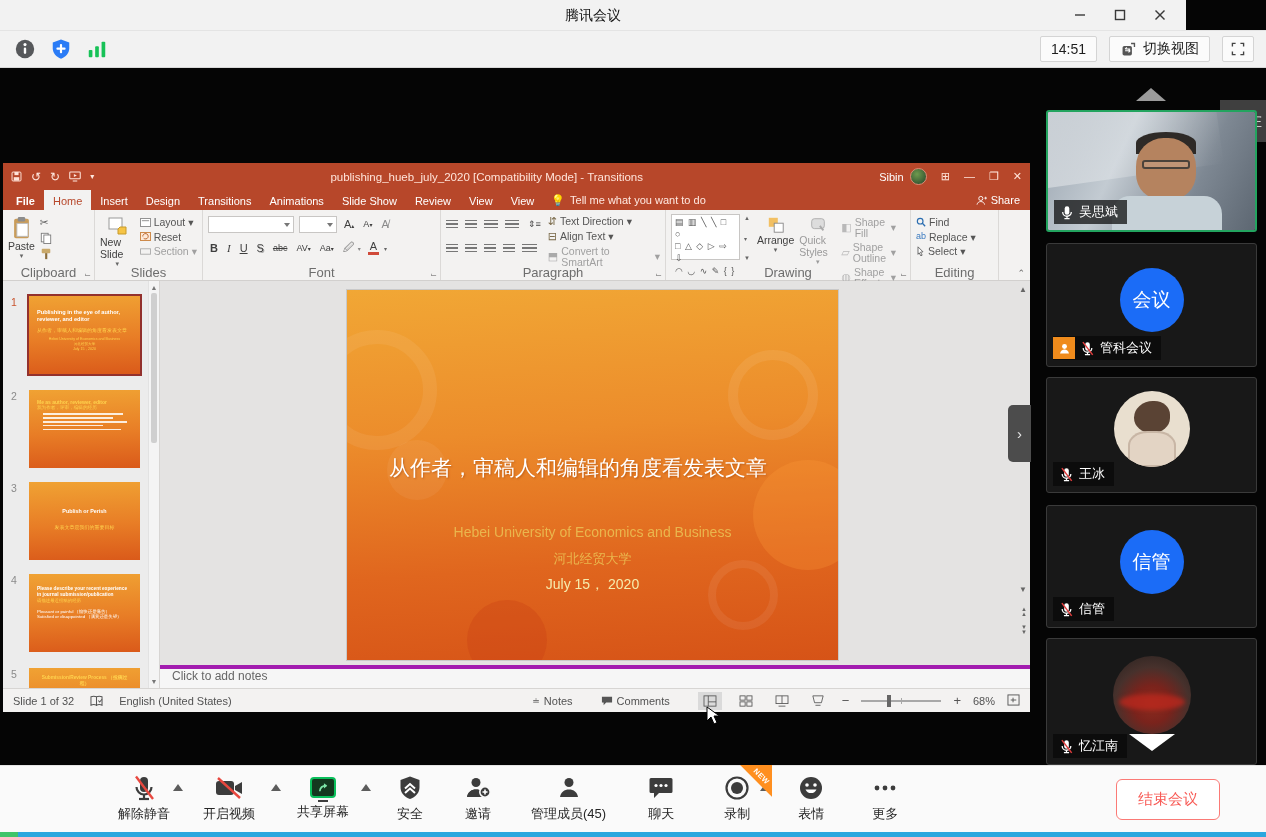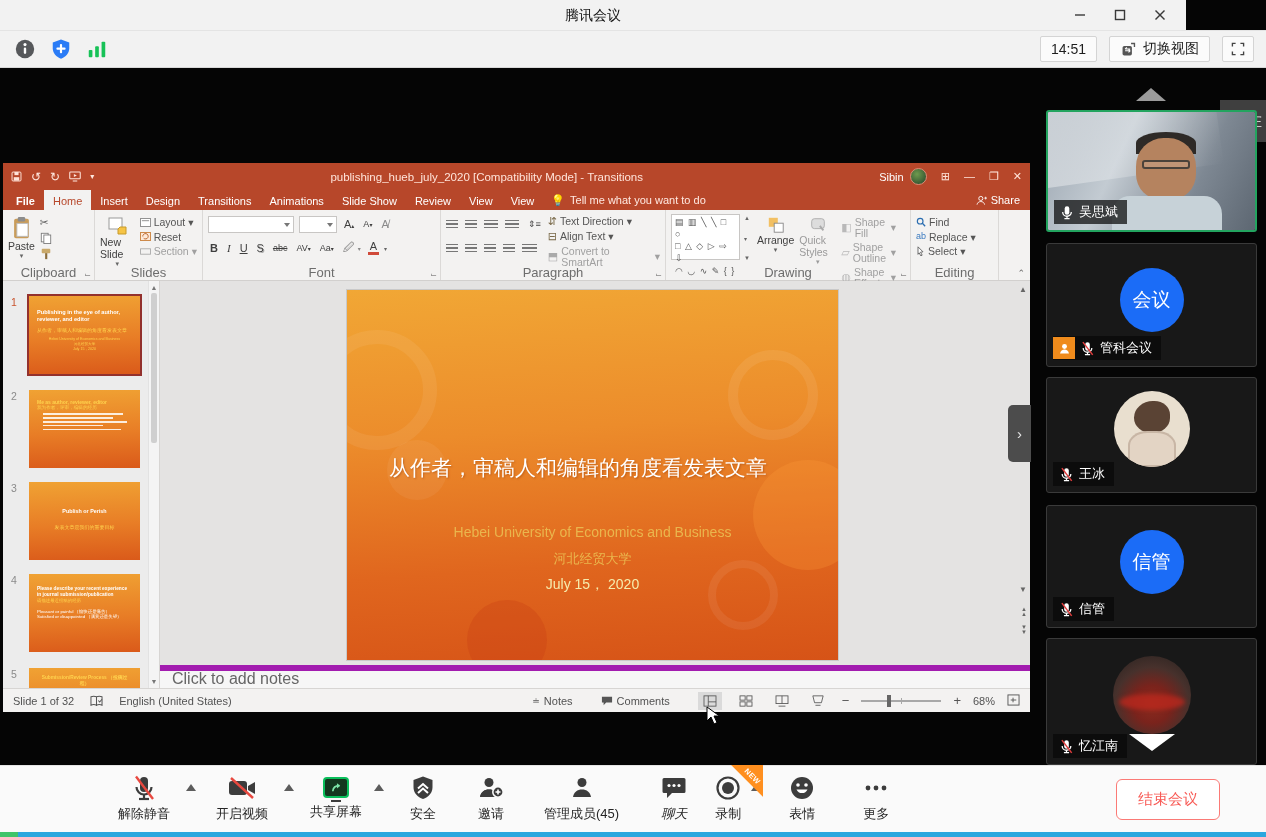--- a/index.html
+++ b/index.html
@@ -73,21 +73,21 @@
 
   .canvas{position:absolute;left:157px;top:118px;width:870px;height:384px;background:#e4e3e2;}
   .canvas-arrow{position:absolute;right:3px;font-size:8px;color:#666;line-height:1;}
   .slide{position:absolute;left:187px;top:9px;width:491px;height:370px;background:linear-gradient(176deg,#f1a735 0%,#ec8c2b 38%,#e0661e 72%,#d65317 100%);box-shadow:0 0 0 1px #c9c9c9;overflow:hidden;}
   .bok{position:absolute;border-radius:50%;}
   .slide-title{position:absolute;left:42px;top:78px;font-family:"DejaVu Sans",sans-serif;font-size:25px;font-weight:bold;color:#fff;line-height:1.28;text-shadow:1px 2px 3px rgba(130,45,0,.5);}
   .slide-sub{position:absolute;left:42px;top:163px;width:420px;font-size:21px;color:#fff;line-height:1.45;text-shadow:1px 1px 2px rgba(130,45,0,.4);}
   .slide-org{position:absolute;left:0;width:100%;text-align:center;color:#eab64d;}
   .slide-date{position:absolute;left:0;width:100%;text-align:center;color:#f6ecad;}
 
-  .notes{position:absolute;left:157px;top:502px;width:870px;height:23px;background:#f6f6f6;border-top:6px solid #a21caf;font-size:16px;color:#666;display:flex;align-items:flex-end;padding-left:12px;}
+  .notes{position:absolute;left:157px;top:502px;width:870px;height:23px;background:#f6f6f6;border-top:4px solid #a21caf;font-size:12px;color:#666;display:flex;align-items:flex-start;padding-left:12px;}
   .ppt-status{position:absolute;left:0;top:525px;width:1027px;height:24px;background:#f3f2f1;border-top:1px solid #d7d5d3;display:flex;align-items:center;font-size:11px;color:#525252;padding:0 10px;}
   .st-item{display:flex;align-items:center;gap:4px;margin-right:16px;}
   .st-right{margin-left:auto;display:flex;align-items:center;gap:12px;}
   .viewbtn{width:24px;height:18px;display:flex;align-items:center;justify-content:center;color:#555;}
   .viewbtn.sel{background:#dadada;}
   .zoom-track{position:relative;width:80px;height:2px;background:#a8a8a8;}
   .zoom-handle{position:absolute;left:26px;top:-5px;width:4px;height:12px;background:#666;}
   .zoom-mid{position:absolute;left:50%;top:-2px;width:1px;height:6px;background:#a8a8a8;}
 
   
@@ -659,21 +659,21 @@
           </svg>
         <span>忆江南</span>
       </div>
     </div>
 
     <div class="scroll-down"></div>
   </div>
 
   <div id="controls">
 
-    <div class="ctrl" style="margin-right:16px;">
+    <div class="ctrl" style="margin-right:3px;">
       <svg width="24" height="26" viewBox="0 0 24 26">
           <path d="M12 2a4 4 0 0 1 4 4v7a4 4 0 0 1-8 0V6a4 4 0 0 1 4-4z" fill="#3c3c3c"></path>
           <path d="M4.5 12a7.5 7.5 0 0 0 15 0" fill="none" stroke="#3c3c3c" stroke-width="2.2"></path>
           <line x1="12" y1="19.5" x2="12" y2="23.5" stroke="#3c3c3c" stroke-width="2.2"></line>
           <line x1="7" y1="24" x2="17" y2="24" stroke="#3c3c3c" stroke-width="2.2"></line>
           <line x1="4" y1="1.5" x2="21" y2="24" stroke="#e8483f" stroke-width="2.4"></line>
         </svg>
       <span class="ctrl-label">解除静音</span>
     </div>
     <div class="caret" style="margin-right:20px;"></div>
@@ -723,21 +723,21 @@
     </div>
 
     <div class="ctrl" style="margin-right:42px;">
       <svg width="26" height="26" viewBox="0 0 26 26">
           <circle cx="13" cy="7.5" r="4.5" fill="#3c3c3c"></circle>
           <path d="M4 22c.8-5 4.3-7.5 9-7.5s8.2 2.5 9 7.5z" fill="#3c3c3c"></path>
         </svg>
       <span class="ctrl-label">管理成员(45)</span>
     </div>
 
-    <div class="ctrl" style="margin-right:28px;font-style:italic;">
+    <div class="ctrl" style="margin-right:50px;">
       <svg width="26" height="26" viewBox="0 0 26 26">
           <path d="M3 3h20a1.5 1.5 0 0 1 1.5 1.5v12A1.5 1.5 0 0 1 23 18H11l-5 5v-5H3a1.5 1.5 0 0 1-1.5-1.5v-12A1.5 1.5 0 0 1 3 3z" fill="#3c3c3c"></path>
           <circle cx="8" cy="10.5" r="1.6" fill="#fff"></circle>
           <circle cx="13" cy="10.5" r="1.6" fill="#fff"></circle>
           <circle cx="18" cy="10.5" r="1.6" fill="#fff"></circle>
         </svg>
       <span class="ctrl-label">聊天</span>
     </div>
 
     <div class="ctrl" style="margin-right:10px;">

